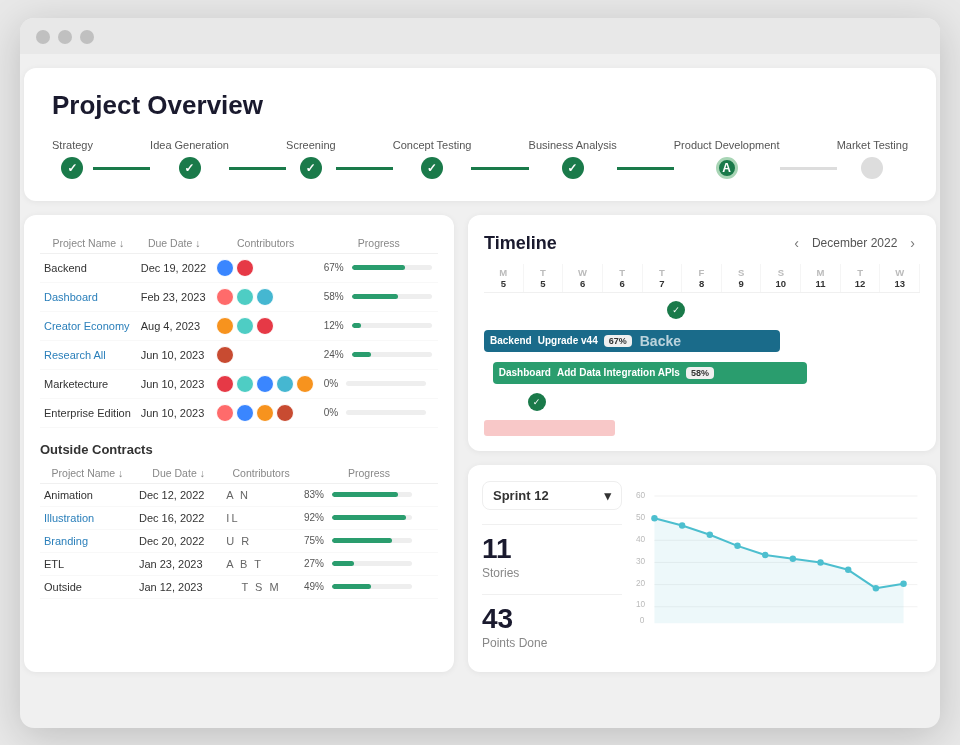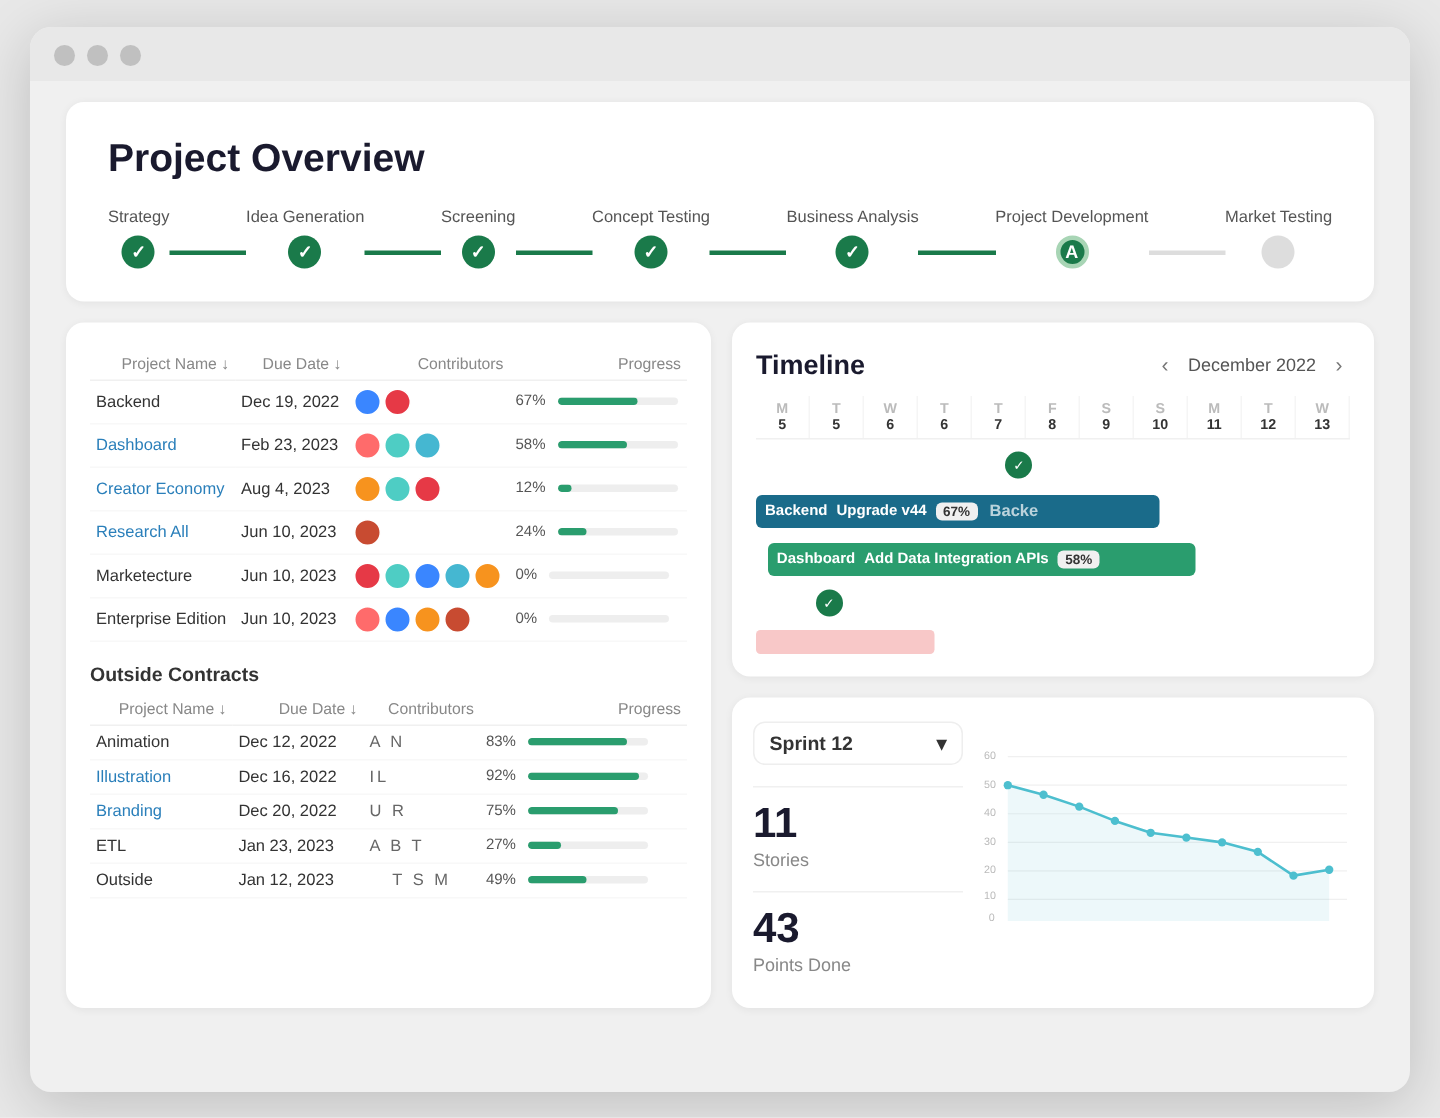--- a/index.html
+++ b/index.html
@@ -28,21 +28,21 @@
       gap: 8px;
       align-items: center;
     }
     .window-btn {
       width: 14px; height: 14px;
       border-radius: 50%;
       background: #c0c0c0;
       display: inline-block;
     }
     .window-content {
-      padding: 14px 24px 16px;
+      padding: 14px 4px 16px;
       display: flex;
       flex-direction: column;
       gap: 14px;
     }
 
     
     .project-overview {
       background: #fff;
       border-radius: 12px;
       padding: 22px 28px 22px;
@@ -132,21 +132,21 @@
       margin: 14px 0 6px;
     }
     .task-table {
       width: 100%;
       border-collapse: collapse;
       font-size: 11px;
     }
     .task-table th {
       color: #888;
       font-weight: 500;
-      text-align: right;
+      text-align: center;
       padding: 4px 4px;
       border-bottom: 1px solid #f0f0f0;
       font-size: 10.5px;
     }
     .task-table td {
       padding: 5px 4px;
       border-bottom: 1px solid #f8f8f8;
       color: #333;
       font-size: 11px;
     }
@@ -371,21 +371,21 @@
             <div class="step-label">Concept Testing</div>
             <div class="step-circle done">✓</div>
           </div>
           <div class="step-line done-line"></div>
           <div class="step">
             <div class="step-label">Business Analysis</div>
             <div class="step-circle done">✓</div>
           </div>
           <div class="step-line done-line"></div>
           <div class="step">
-            <div class="step-label">Project Development</div>
+            <div class="step-label">Product Development</div>
             <div class="step-circle active">A</div>
           </div>
           <div class="step-line pending-line"></div>
           <div class="step">
             <div class="step-label">Market Testing</div>
             <div class="step-circle pending"></div>
           </div>
         </div>
     </div>
 
@@ -630,21 +630,21 @@
 
               <div style="position:relative; height:30px;">
                 <div class="tl-check" style="left:42%; top:4px;">✓</div>
               </div>
 
               <div class="tl-row" style="margin-bottom:4px;">
                 <div class="tl-bar tl-bar-green" style="left:0%; width:68%;">
                   <span>Backend</span>
                   <span>Upgrade v44</span>
                   <span class="tl-badge">67%</span>
-                  <span style="margin-left:2px; font-size:11px; opacity:0.7;">Backe</span>
+                  <span style="margin-left:2px; font-size:14px; opacity:0.7;">Backe</span>
                 </div>
               </div>
 
               <div class="tl-row" style="margin-bottom:4px;">
                 <div class="tl-bar tl-bar-blue" style="left:2%; width:72%;">
                   <span>Dashboard</span>
                   <span>Add Data Integration APIs</span>
                   <span class="tl-badge">58%</span>
                 </div>
               </div>

